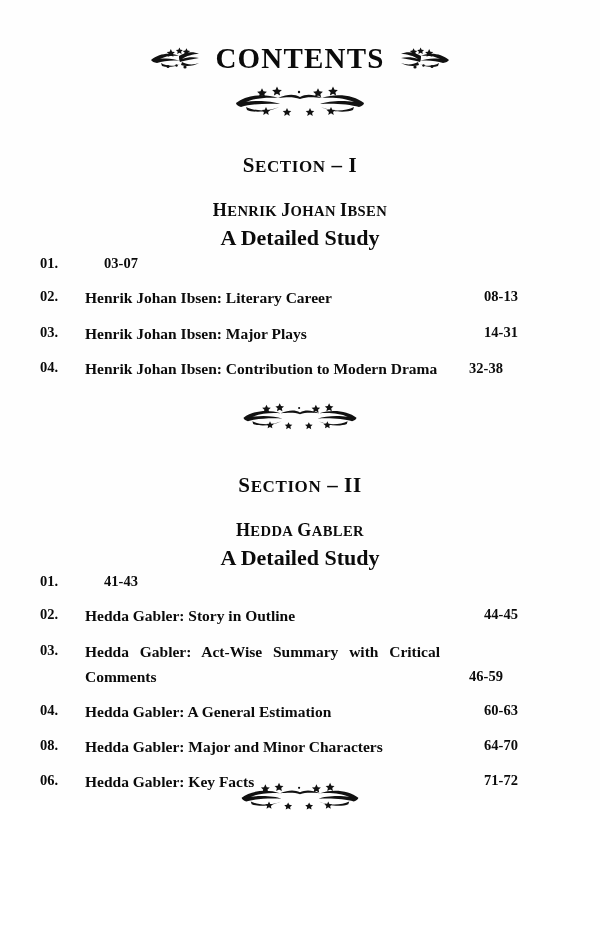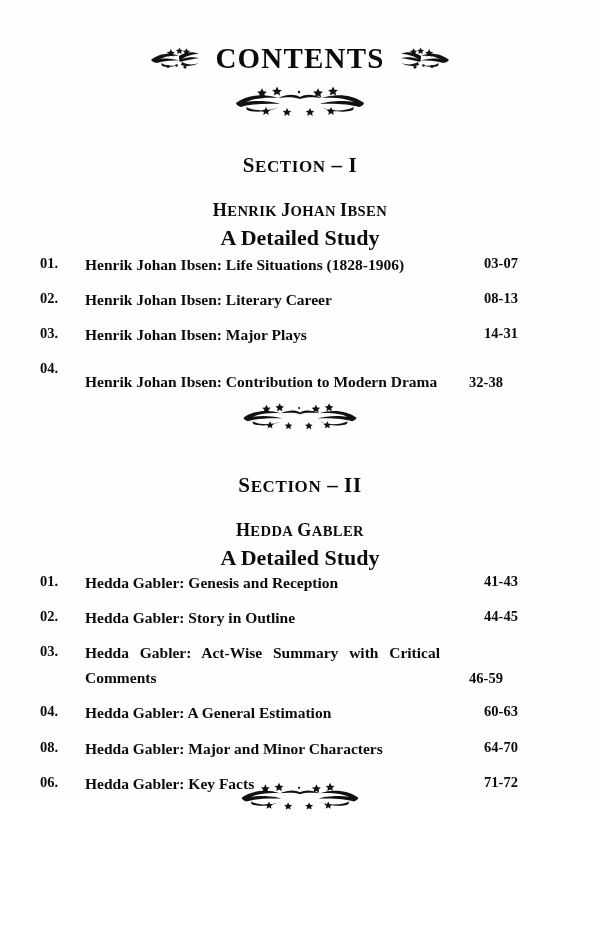--- a/index.html
+++ b/index.html
@@ -226,39 +226,38 @@
     <div class="section-work">
       <span class="work-big">H</span><span class="work-sm">ENRIK&nbsp;</span><span class="work-big">J</span><span class="work-sm">OHAN&nbsp;</span><span class="work-big">I</span><span class="work-sm">BSEN</span>
     </div>
     <div class="section-sub">A Detailed Study</div>
   </div>
 
   <div class="toc" style="top:252px;">
 
     <div class="toc-row">
       <div class="toc-num">01.</div>
-      <div class="toc-title">Henrik Johan Ibsen: Life Situations (1828-1906)</div>
       <div class="toc-pages">03-07</div>
     </div>
 
     <div class="toc-row">
       <div class="toc-num">02.</div>
       <div class="toc-title">Henrik Johan Ibsen: Literary Career</div>
       <div class="toc-pages">08-13</div>
     </div>
 
     <div class="toc-row">
       <div class="toc-num">03.</div>
       <div class="toc-title">Henrik Johan Ibsen: Major Plays</div>
       <div class="toc-pages">14-31</div>
     </div>
 
     <div class="toc-row wrap">
       <div class="toc-num">04.</div>
-      <div class="toc-title two-line" style="max-width:355px;margin-top:12px;">Henrik Johan Ibsen: Contribution to Modern Drama</div>
+      <div class="toc-title two-line" style="max-width:355px;">Henrik Johan Ibsen: Contribution to Modern Drama</div>
       <div class="toc-pages">32-38</div>
     </div>
   </div>
 
   <div class="divider" style="top:402px;">
     <span class="orn">
       <svg width="120" height="28" viewBox="0 0 136 30" aria-hidden="true">
         <g fill="#111">
           <path d="M4 17 C14 9, 32 7, 46 12 C36 11, 22 12, 14 16 C25 14, 40 15, 48 18 C36 17, 18 18, 9 21 C6 20, 4 18.6, 4 17 Z"></path>
           <path d="M14 21 C22 25, 36 26, 47 21 C38 26, 22 27, 15 24 Z"></path>
@@ -288,21 +287,20 @@
     <div class="section-work">
       <span class="work-big">H</span><span class="work-sm">EDDA&nbsp;</span><span class="work-big">G</span><span class="work-sm">ABLER</span>
     </div>
     <div class="section-sub">A Detailed Study</div>
   </div>
 
   <div class="toc" style="top:570px;">
 
     <div class="toc-row">
       <div class="toc-num">01.</div>
-      <div class="toc-title">Hedda Gabler: Genesis and Reception</div>
       <div class="toc-pages">41-43</div>
     </div>
 
     <div class="toc-row">
       <div class="toc-num">02.</div>
       <div class="toc-title">Hedda Gabler: Story in Outline</div>
       <div class="toc-pages">44-45</div>
     </div>
 
     <div class="toc-row wrap">

